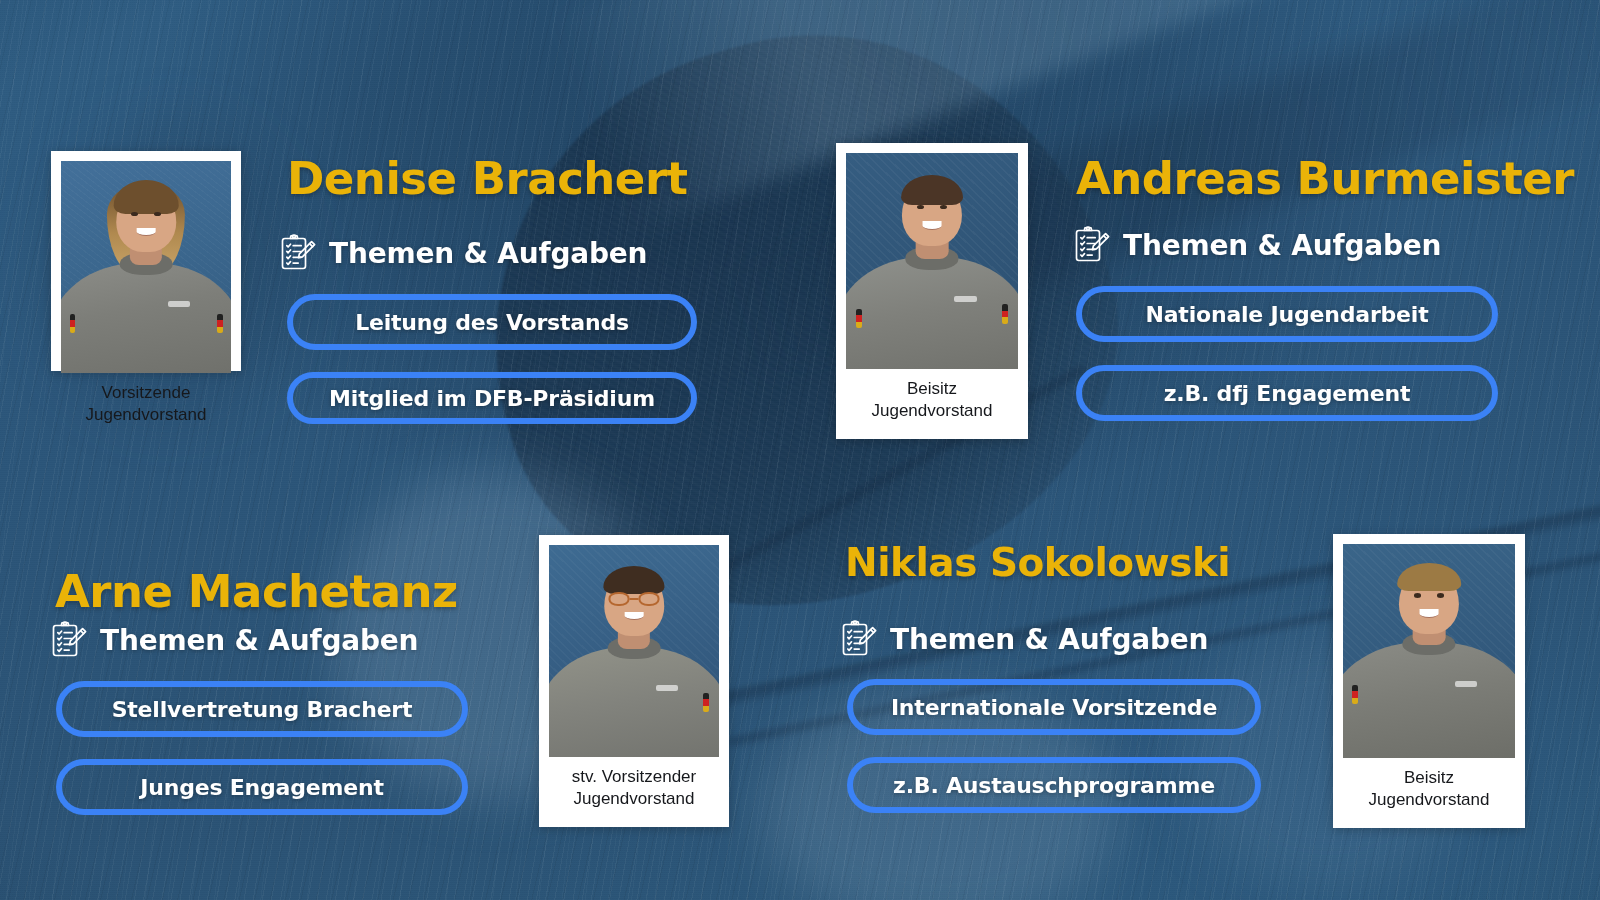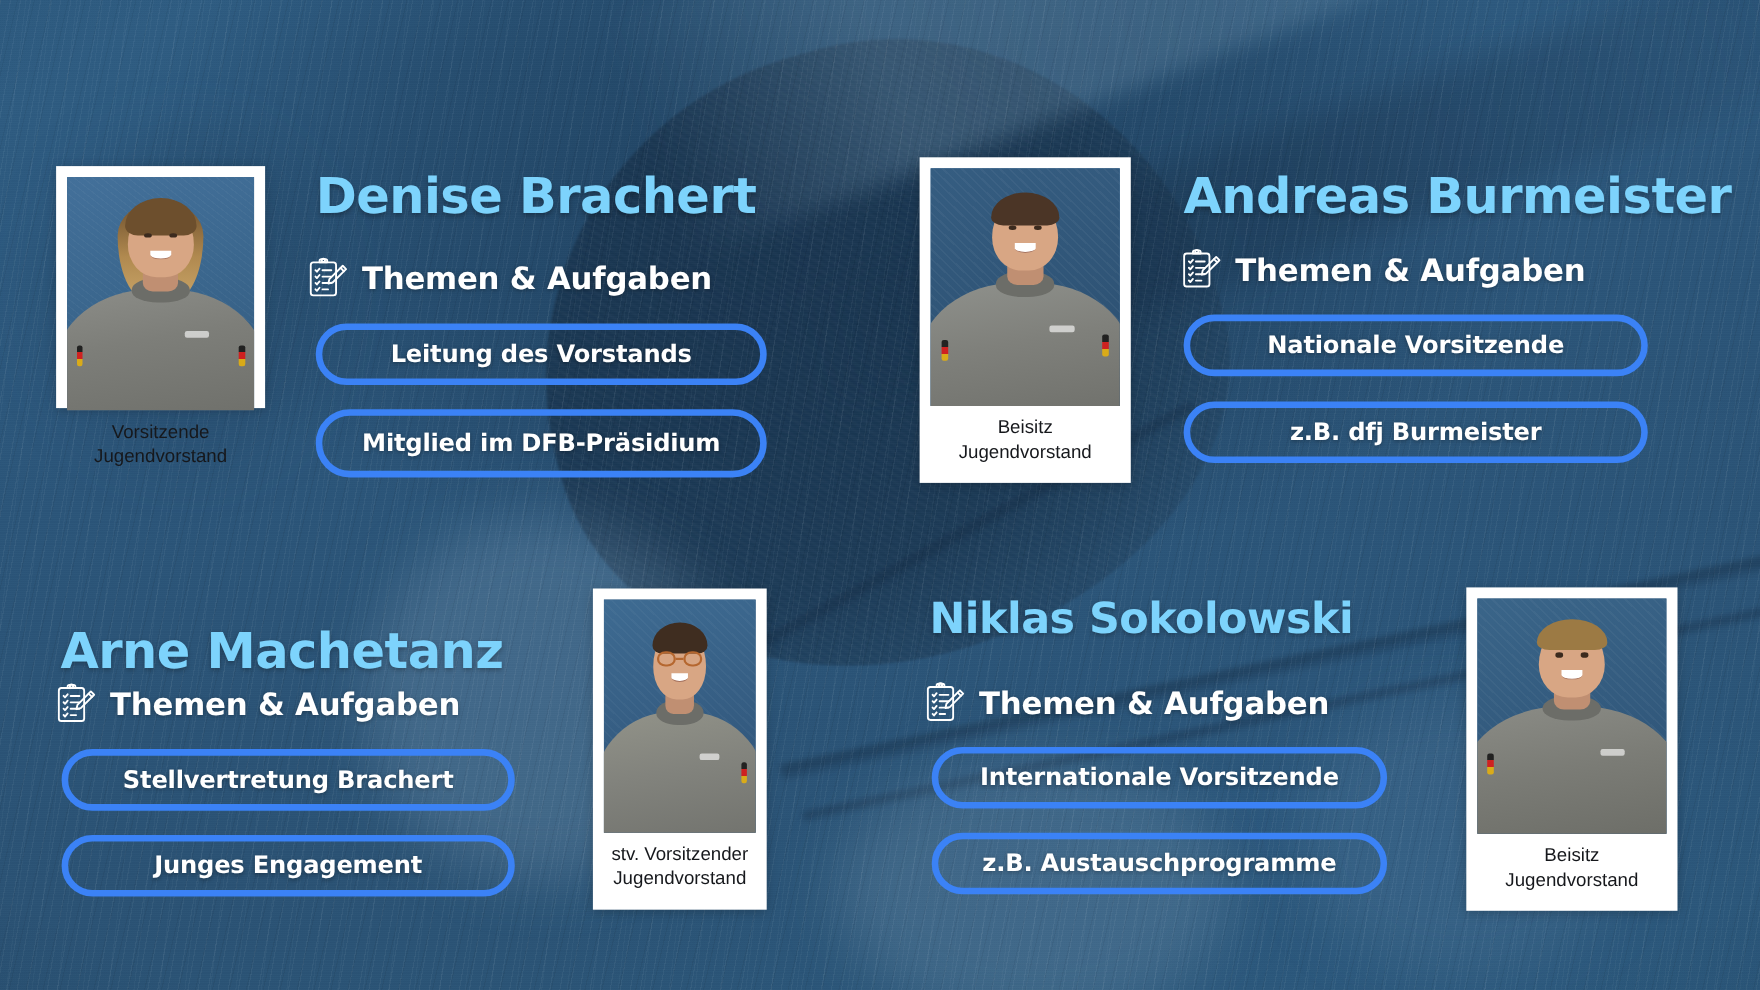--- a/index.html
+++ b/index.html
@@ -232,21 +232,21 @@
     position: absolute;
     width: 3.5%; height: 9%;
     border-radius: 2px;
     background: linear-gradient(180deg,#111 0%,#111 33%,#d11 33%,#d11 66%,#eab308 66%,#eab308 100%);
     opacity: .85;
   }
 
   
   .name {
     position: absolute;
-    color: #7dd3fc;
+    color: #eab308;
     font-weight: 700;
     letter-spacing: -0.5px;
     font-family: "DejaVu Sans", sans-serif;
     white-space: nowrap;
     text-shadow: 0 2px 5px rgba(0,0,0,0.28);
   }
 
   .topic-row {
     position: absolute;
     display: flex;
@@ -343,21 +343,21 @@
           <path d="M9.8 31.0l1.3 1.4 2.4-2.8"></path>
             <path d="M16.2 31.1h5"></path>
           <path d="M34.6 9.6l3.0 3.0-12.2 12.2-3.9.9.9-3.9z"></path>
           <path d="M32.6 11.6l3.0 3.0"></path>
         </svg>
       </span>
       <span class="topic-label" style="font-size:28px;">Themen &amp; Aufgaben</span>
     </div>
 
     <div class="pill" style="left:287px; top:294px; width:410px; height:56px; font-size:22px;">Leitung des Vorstands</div>
-    <div class="pill" style="left:287px; top:372px; width:410px; height:62px; font-size:22px;">Mitglied im DFB-Präsidium</div>
+    <div class="pill" style="left:287px; top:372px; width:410px; height:52px; font-size:22px;">Mitglied im DFB-Präsidium</div>
   </div>
 
   <div class="person">
 
     <div class="photo-card" style="left:836px; top:143px; width:192px; height:296px;">
       <div class="photo-img" style="height:216px;">
         <div class="portrait">
           <div class="p-wall" style="background:repeating-linear-gradient(44deg, rgba(255,255,255,0.035) 0 1.5px, rgba(0,0,0,0) 1.5px 6px), linear-gradient(165deg,#2f5madrid 0%,#2c4f70 100%);"></div>
           <div class="p-wall" style="background:repeating-linear-gradient(44deg, rgba(255,255,255,0.04) 0 1.5px, rgba(0,0,0,0) 1.5px 6px), linear-gradient(165deg,#355d81 0%,#2b4e6f 100%);"></div>
           <div class="p-body" style="background:linear-gradient(170deg,#8f918c 0%,#7f807b 45%,#6f706b 100%);"></div>
@@ -393,22 +393,22 @@
             <path d="M16.2 25.3h8"></path>
           <path d="M9.8 31.0l1.3 1.4 2.4-2.8"></path>
             <path d="M16.2 31.1h5"></path>
           <path d="M34.6 9.6l3.0 3.0-12.2 12.2-3.9.9.9-3.9z"></path>
           <path d="M32.6 11.6l3.0 3.0"></path>
         </svg>
       </span>
       <span class="topic-label" style="font-size:28px;">Themen &amp; Aufgaben</span>
     </div>
 
-    <div class="pill" style="left:1076px; top:286px; width:422px; height:56px; font-size:22px;">Nationale Vorsitzende</div>
-    <div class="pill" style="left:1076px; top:365px; width:422px; height:56px; font-size:22px;">z.B. dfj Burmeister</div>
+    <div class="pill" style="left:1076px; top:286px; width:422px; height:56px; font-size:22px;">Nationale Jugendarbeit</div>
+    <div class="pill" style="left:1076px; top:365px; width:422px; height:56px; font-size:22px;">z.B. dfj Engagement</div>
   </div>
 
   <div class="person">
 
     <div class="name" style="left:55px; top:540px; font-size:45px;margin-top:25px;">Arne Machetanz</div>
 
     <div class="topic-row" style="left:48px; top:619px;">
       <span>
         <svg class="clipboard-icon" width="40" height="42" viewBox="0 0 40 42" fill="none" stroke="#ffffff" stroke-width="1.7" stroke-linecap="round" stroke-linejoin="round">
           <rect x="5.5" y="6.5" width="23" height="30" rx="2.4"></rect>
@@ -425,21 +425,21 @@
           <path d="M34.6 9.6l3.0 3.0-12.2 12.2-3.9.9.9-3.9z"></path>
           <path d="M32.6 11.6l3.0 3.0"></path>
         </svg>
       </span>
       <span class="topic-label" style="font-size:28px;">Themen &amp; Aufgaben</span>
     </div>
 
     <div class="pill" style="left:56px; top:681px; width:412px; height:56px; font-size:22px;">Stellvertretung Brachert</div>
     <div class="pill" style="left:56px; top:759px; width:412px; height:56px; font-size:22px;">Junges Engagement</div>
 
-    <div class="photo-card" style="left:539px; top:535px; width:158px; height:292px;">
+    <div class="photo-card" style="left:539px; top:535px; width:190px; height:292px;">
       <div class="photo-img" style="height:212px;">
         <div class="portrait">
           <div class="p-wall" style="background:repeating-linear-gradient(44deg, rgba(255,255,255,0.03) 0 1.5px, rgba(0,0,0,0) 1.5px 6px), linear-gradient(165deg,#3e6b92 0%,#2d5074 100%);"></div>
           <div class="p-body" style="background:linear-gradient(170deg,#929389 0%,#82837d 45%,#71726d 100%);"></div>
           <div class="p-collar"></div>
           <div class="p-neck"></div>
           <div class="p-head"></div>
           <div class="p-hair" style="background:#3f2d20; width:36%; height:13%; top:10%;"></div>
           <div class="p-glasses" style="display:block;">
               <i></i>

